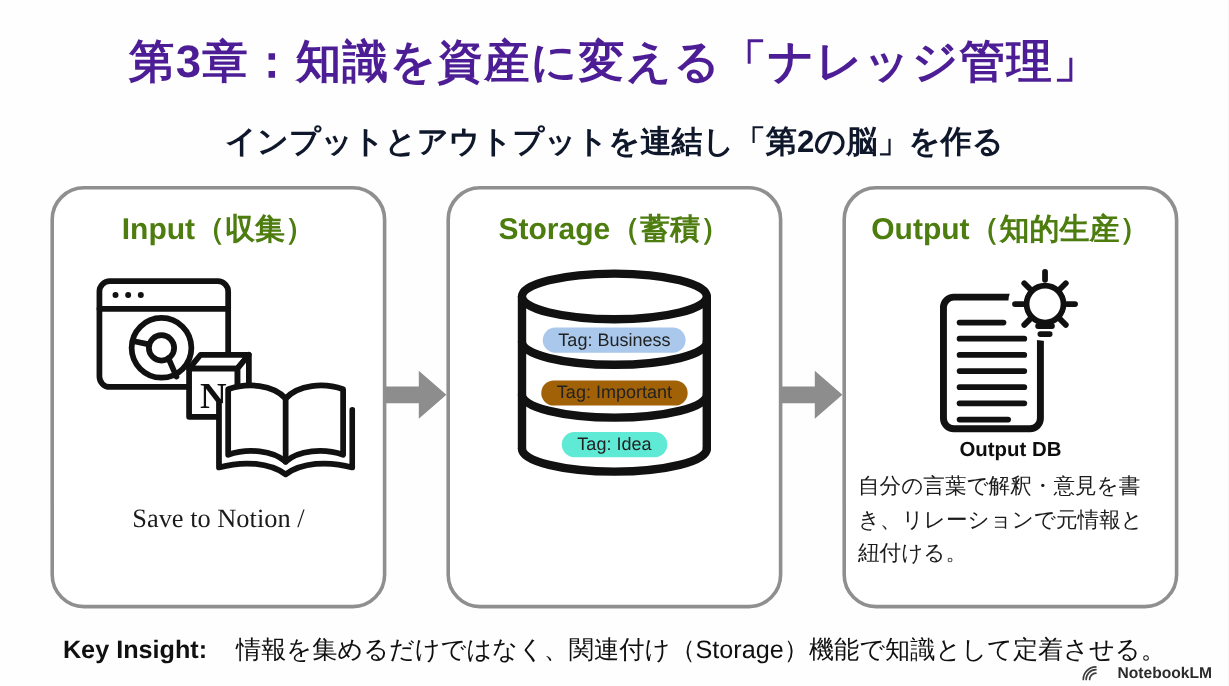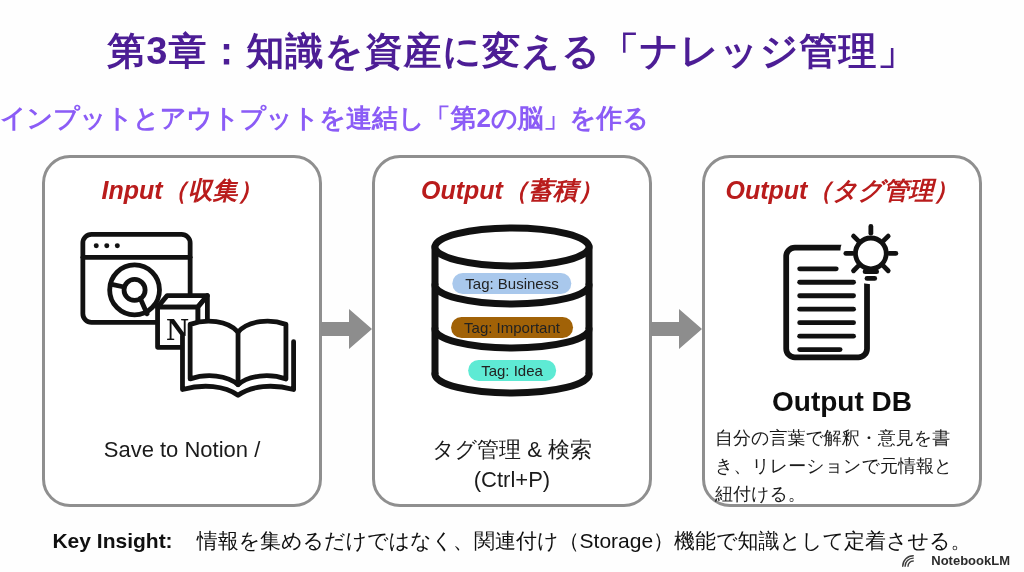--- a/index.html
+++ b/index.html
@@ -6,42 +6,42 @@
   .slide{
     position:relative;width:1024px;height:572px;background:#fefefe;
     font-family:"Liberation Sans","DejaVu Sans",sans-serif;color:#111;
     overflow:hidden;margin:0 auto;
   }
   .title{
     position:absolute;top:26px;left:0;width:100%;text-align:center;
     font-size:38px;font-weight:bold;letter-spacing:1px;color:#4c1d95;
   }
   .subtitle{
-    position:absolute;top:101px;left:0;width:100%;text-align:left;
-    font-size:26px;font-weight:bold;color:#8b5cf6;
+    position:absolute;top:101px;left:0;width:100%;text-align:center;
+    font-size:26px;font-weight:bold;color:#0f172a;
   }
   .card{
     position:absolute;top:155px;width:280px;height:352px;box-sizing:border-box;
     border:3px solid #8f8f8f;border-radius:28px;background:#fff;
     display:flex;flex-direction:column;align-items:center;padding-top:16px;
   }
   .card-1{left:42px}.card-2{left:372px}.card-3{left:702px}
-  .card-title{font-size:25px;font-weight:bold;color:#b91c1c;font-style:italic;}
+  .card-title{font-size:25px;font-weight:bold;color:#4d7c0f;}
   .caption{
-    font-size:22px;line-height:1.36;text-align:center;color:#1b1b1b;margin-top:34px;
+    font-size:22px;line-height:1.36;text-align:center;color:#1b1b1b;margin-top:16px;font-family:Liberation Serif, serif;
   }
   .icon-wrap{margin-top:12px;}
   .db-wrap{position:relative;width:180px;height:180px;margin-top:14px;}
   .pill{
     position:absolute;left:50%;transform:translateX(-50%);
     padding:2px 13px;border-radius:14px;font-size:15px;font-weight:500;
     color:#222;white-space:nowrap;
   }
   .pill-0{top:52px}.pill-1{top:96px}.pill-2{top:139px}
-  .output-db-label{font-size:28px;font-weight:bold;margin-top:21px;color:#0d0d0d;}
+  .output-db-label{font-size:17px;font-weight:bold;margin-top:0;color:#0d0d0d;}
   .output-desc{
     width:254px;font-size:18px;line-height:1.55;
     margin-top:7px;color:#1b1b1b;
   }
   .arrow{position:absolute;top:308px;width:52px;height:42px;}
   .arrow-1{left:321px}.arrow-2{left:651px}
   .key-insight{
     position:absolute;top:527px;left:0;width:100%;text-align:center;
     font-size:21px;color:#101010;white-space:nowrap;
   }
@@ -91,48 +91,44 @@
     </div>
   </div>
 
   <div class="arrow arrow-1">
     <svg width="52" height="42" viewBox="0 0 52 42">
       <polygon points="0,14 28,14 28,1 51,21 28,41 28,28 0,28" fill="#8d8d8d"></polygon>
     </svg>
   </div>
 
   <div class="card card-2">
-    <div class="card-title">Output（蓄積）</div>
+    <div class="card-title">Storage（蓄積）</div>
     <div class="db-wrap">
       <svg width="180" height="180" viewBox="0 0 180 180" fill="none" stroke="#111" stroke-width="7" stroke-linecap="round">
         <path d="M13,26 V153"></path>
         <path d="M167,26 V153"></path>
         <path d="M13,64 A77,19 0 0 0 167,64" fill="#fff"></path>
         <path d="M13,108 A77,19 0 0 0 167,108" fill="#fff"></path>
         <path d="M13,153 A77,19 0 0 0 167,153" fill="#fff"></path>
         <ellipse cx="90" cy="26" rx="77" ry="19" fill="#fff"></ellipse>
       </svg>
       <div class="pill pill-0" style="background-color: rgb(169, 200, 236);">Tag: Business</div>
       <div class="pill pill-1" style="background-color: #a16207;">Tag: Important</div>
       <div class="pill pill-2" style="background-color: #5eead4;">Tag: Idea</div>
     </div>
-    <div class="caption">
-      <span>タグ管理 &amp; 検索</span><br>
-      <span>(Ctrl+P)</span>
-    </div>
   </div>
 
   <div class="arrow arrow-2">
     <svg width="52" height="42" viewBox="0 0 52 42">
       <polygon points="0,14 28,14 28,1 51,21 28,41 28,28 0,28" fill="#8d8d8d"></polygon>
     </svg>
   </div>
 
   <div class="card card-3">
-    <div class="card-title">Output（タグ管理）</div>
+    <div class="card-title">Output（知的生産）</div>
     <div class="icon-wrap" style="margin-top:6px;">
       <svg width="136" height="152" viewBox="0 0 140 158" fill="none" stroke="#111" stroke-width="6" stroke-linecap="round" stroke-linejoin="round">
 
         <rect x="12" y="36" width="84" height="114" rx="9" fill="#fff"></rect>
 
         <circle cx="100" cy="42" r="32" fill="#fff" stroke="none"></circle>
 
         <g stroke-width="5">
           <line x1="26" y1="58" x2="64" y2="58"></line>
           <line x1="26" y1="72" x2="82" y2="72"></line>

